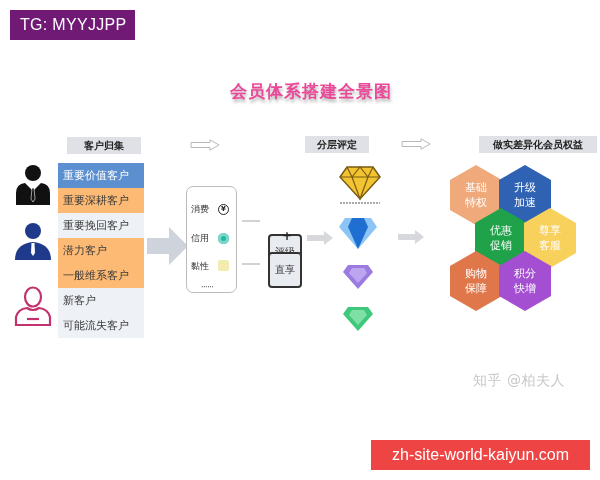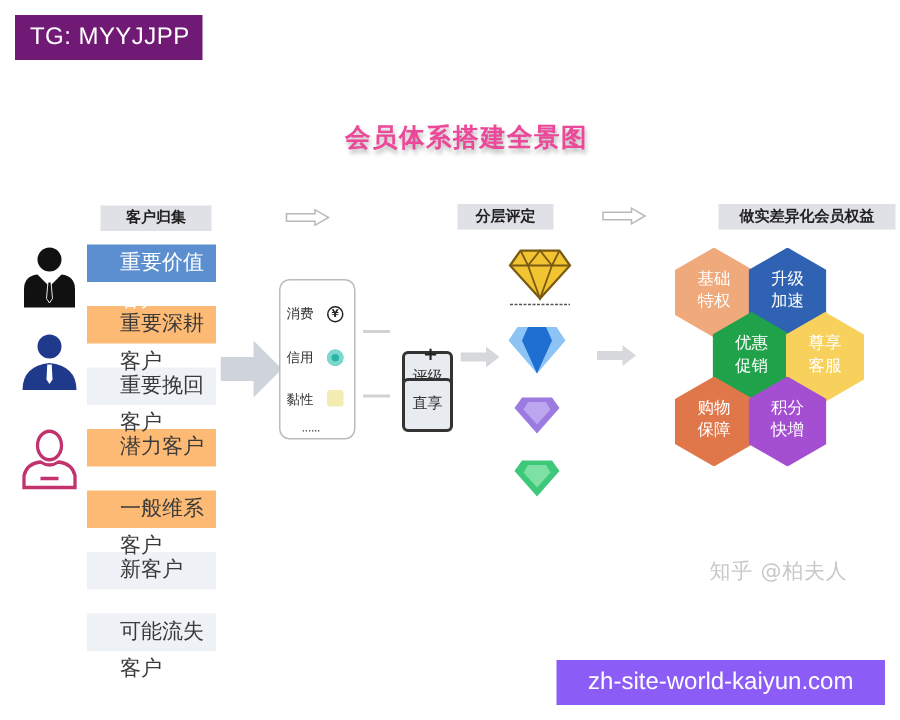--- a/index.html
+++ b/index.html
@@ -20,22 +20,22 @@
   }
   .section-label {
     height: 17px; background: #dfe1e6; font-size: 10px; font-weight: bold; color: #222;
     text-align: center; line-height: 17px; margin-left: 27px;
   }
   .arrow-outline { width: 30px; height: 12px; }
 
   
   .customer-list { left: 58px; top: 163px; width: 86px; }
   .cust-item {
-    height: 25px; font-family: "DejaVu Serif", "Liberation Serif", serif; font-size: 14px;
-    color: #3a3a3a; line-height: 25px; padding-left: 22px; margin-bottom: 16px;
+    height: 25px; font-family: "DejaVu Serif", "Liberation Serif", serif; font-size: 11px;
+    color: #3a3a3a; line-height: 25px; padding-left: 5px; margin-bottom: 0;
   }
   .cust-item.odd { background: #fdba74; }
   .cust-item.even { background: #eef1f5; }
   .cust-item.active { background: #5b8fcf; color: #ffffff; }
 
   .person-icon { width: 42px; height: 44px; }
 
   .big-arrow { left: 147px; top: 225px; width: 42px; height: 42px; }
 
   .metric-card {
@@ -55,29 +55,29 @@
   }
   .plus { font-size: 12px; font-weight: bold; color: #222; }
 
   .gray-arrow { width: 26px; height: 14px; }
 
   .gem { width: 40px; height: 34px; }
 
   .hex {
     width: 52px; height: 60px; clip-path: polygon(50% 0, 100% 25%, 100% 75%, 50% 100%, 0 75%, 0 25%);
     display: flex; align-items: center; justify-content: center; text-align: right;
-    font-family: Liberation Mono, monospace; font-size: 11px; line-height: 15px;
+    font-family: Liberation Serif, serif; font-size: 11px; line-height: 15px;
     color: #ffffff; white-space: pre-line;
   }
 
   .zhihu-mark {
     left: 473px; top: 372px; font-size: 14px; color: #c8c8c8; letter-spacing: 0.5px;
   }
   .domain-badge {
-    left: 371px; top: 440px; width: 219px; height: 30px; background: #8b5cf6; color: #fff;
+    left: 371px; top: 440px; width: 219px; height: 30px; background: #ef4444; color: #fff;
     font-family: "Liberation Sans", sans-serif; font-size: 16px; line-height: 30px; text-align: center;
   }
 </style>
 </head>
 <body>
 
 <div class="abs tg-badge">TG: MYYJJPP</div>
 
 <div class="abs main-title">会员体系搭建全景图</div>
 

